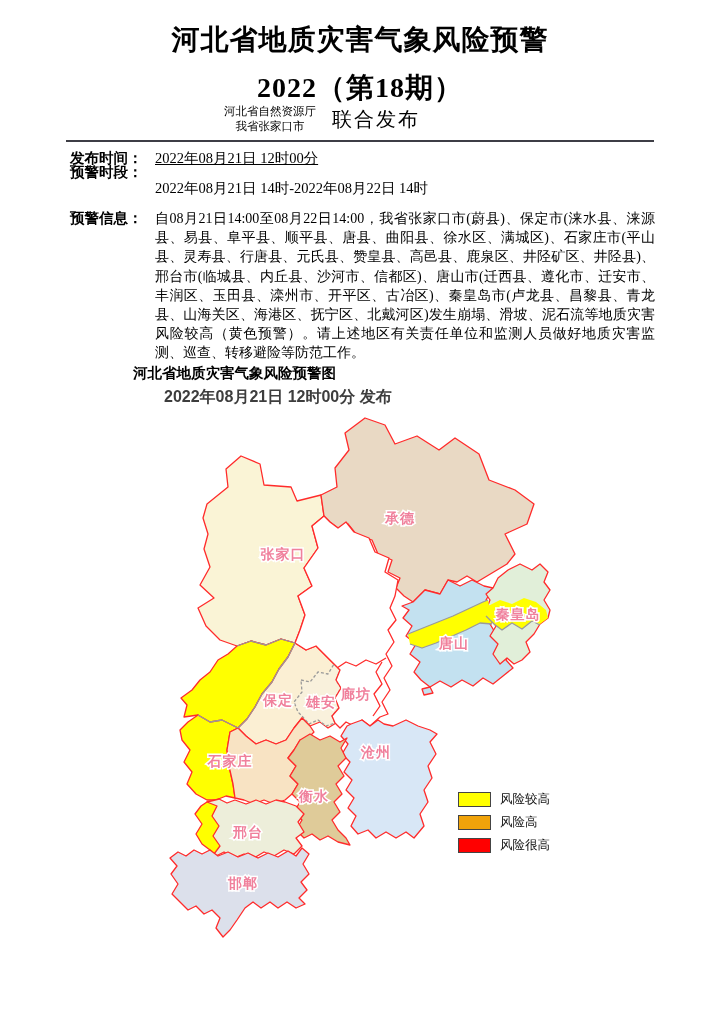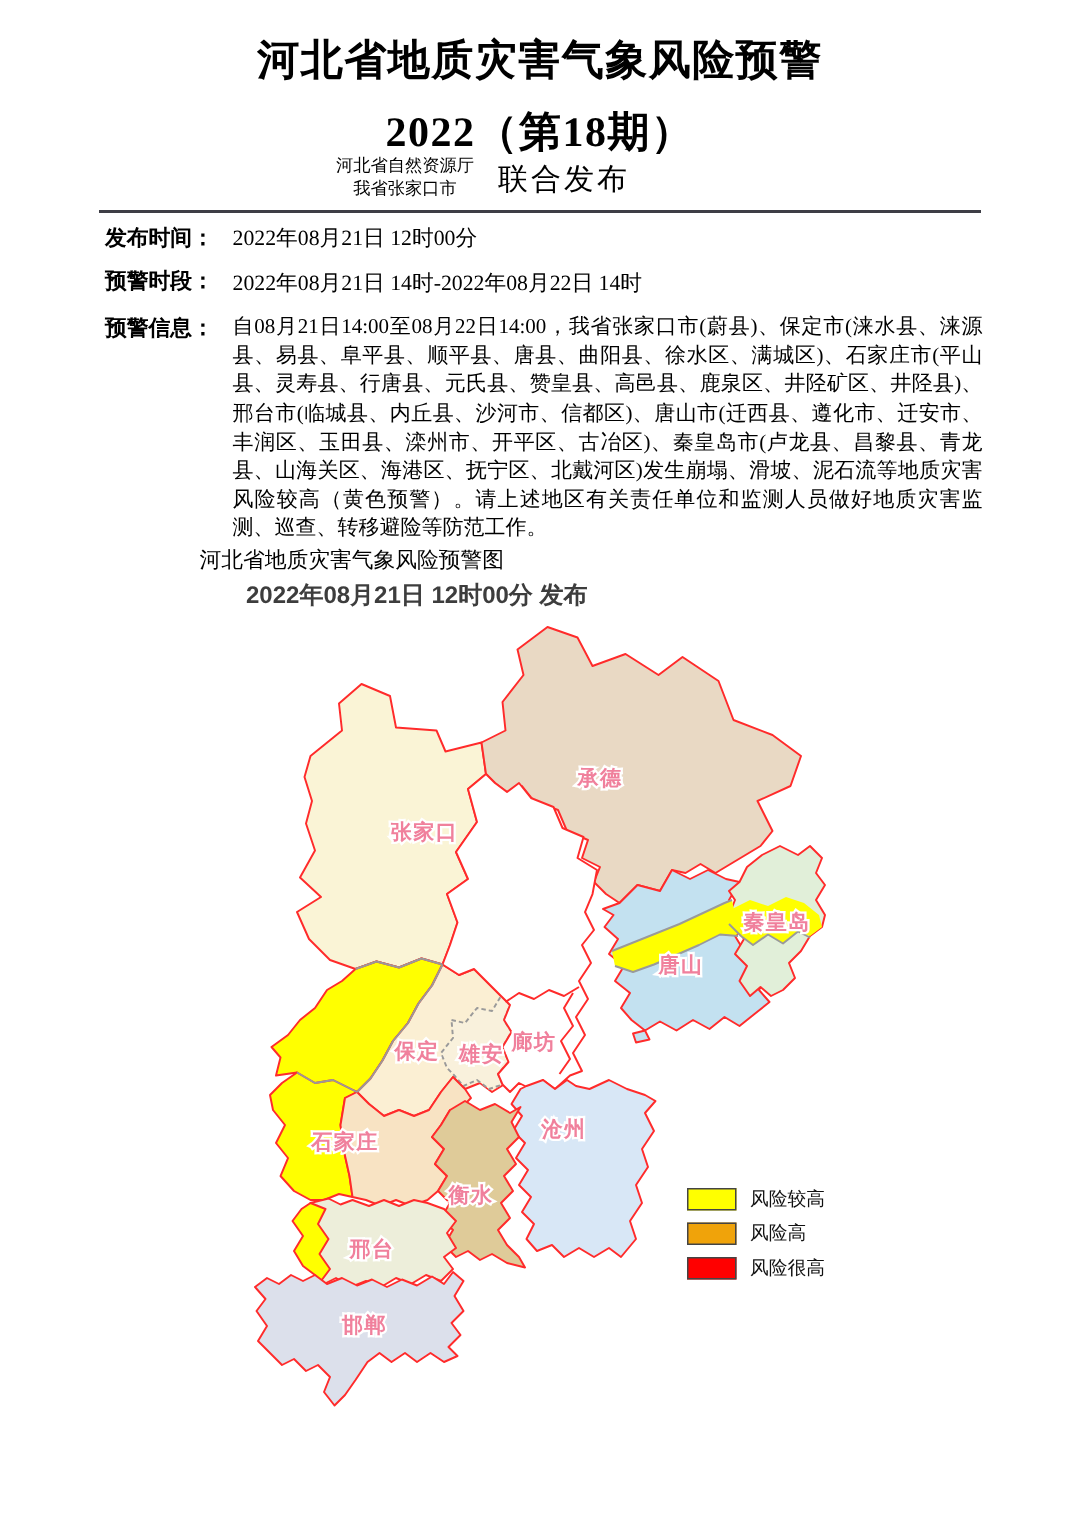--- a/index.html
+++ b/index.html
@@ -12,21 +12,21 @@
   .publisher{position:absolute;top:104px;left:0;width:644px;display:flex;
              justify-content:center;align-items:center;gap:16px;}
   .orgs{font-size:11.5px;line-height:15px;text-align:center;}
   .joint{font-size:20px;letter-spacing:2px;}
   .rule{position:absolute;top:140px;left:66px;width:588px;height:0;
         border-top:2.4px solid #3e3e46;}
   .f-label{position:absolute;left:70px;font-weight:bold;font-size:14.5px;}
   .f-value{position:absolute;left:155px;font-size:14.5px;white-space:nowrap;}
   .para{position:absolute;left:155px;top:209px;width:500px;font-size:14px;
         line-height:19.2px;text-align:justify;margin:0;}
-  .map-title{position:absolute;left:133px;top:364px;font-size:14.5px;font-weight:normal;
+  .map-title{position:absolute;left:133px;top:364px;font-size:14.5px;font-weight:bold;
              font-family:"Liberation Sans","DejaVu Sans",sans-serif;}
   .map-subtitle{position:absolute;left:164px;top:387px;font-size:16px;font-weight:bold;
              color:#3d3d3d;font-family:"Liberation Sans","DejaVu Sans",sans-serif;}
   .map-wrap{position:absolute;left:88px;top:410px;width:580px;height:535px;}
   svg text.rlabel{font-family:"Liberation Sans","DejaVu Sans",sans-serif;font-weight:bold;
              font-size:14px;letter-spacing:1px;paint-order:stroke;stroke:#ffffff;
              stroke-width:3px;text-anchor:middle;}
   .legend{position:absolute;left:458px;top:788px;}
   .legend-row{display:flex;align-items:center;height:23px;}
   .legend-swatch{display:inline-block;width:31px;height:13px;border:1px solid #444;}
@@ -45,23 +45,23 @@
     <div class="orgs">
       <div>河北省自然资源厅</div>
       <div>我省张家口市</div>
     </div>
     <div class="joint">联合发布</div>
   </div>
 
   <div class="rule"></div>
 
   <div class="f-label" style="top:149px;">发布时间：</div>
-  <div class="f-value" style="top:149px;">2022年08月21日 12时00分</div>
+  <div class="f-value" style="top:149px;text-decoration:underline;">2022年08月21日 12时00分</div>
 
-  <div class="f-label" style="top:178px;">预警时段：</div>
+  <div class="f-label" style="top:163px;">预警时段：</div>
   <div class="f-value" style="top:179px;font-family:Liberation Serif, serif;">2022年08月21日 14时-2022年08月22日 14时</div>
 
   <div class="f-label" style="top:209px;">预警信息：</div>
   <p class="para">自08月21日14:00至08月22日14:00，我省张家口市(蔚县)、保定市(涞水县、涞源县、易县、阜平县、顺平县、唐县、曲阳县、徐水区、满城区)、石家庄市(平山县、灵寿县、行唐县、元氏县、赞皇县、高邑县、鹿泉区、井陉矿区、井陉县)、邢台市(临城县、内丘县、沙河市、信都区)、唐山市(迁西县、遵化市、迁安市、丰润区、玉田县、滦州市、开平区、古冶区)、秦皇岛市(卢龙县、昌黎县、青龙县、山海关区、海港区、抚宁区、北戴河区)发生崩塌、滑坡、泥石流等地质灾害风险较高（黄色预警）。请上述地区有关责任单位和监测人员做好地质灾害监测、巡查、转移避险等防范工作。</p>
 
   <div class="map-title">河北省地质灾害气象风险预警图</div>
   <div class="map-subtitle">2022年08月21日  12时00分  发布</div>
 
   <div class="map-wrap">
     <svg id="hebei-svg" width="580" height="535" viewBox="0 0 580 535">

